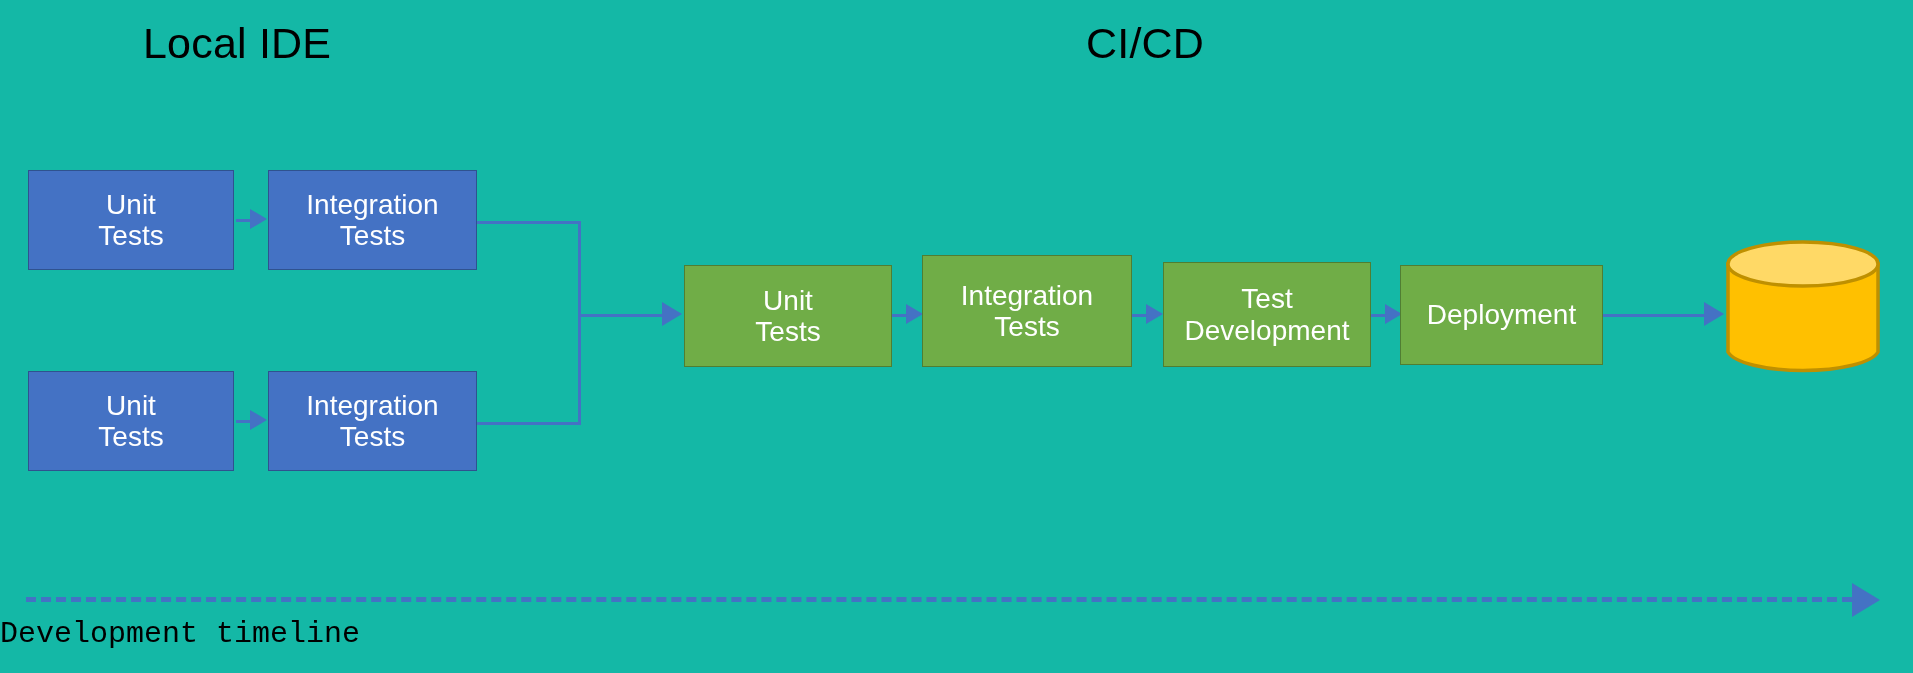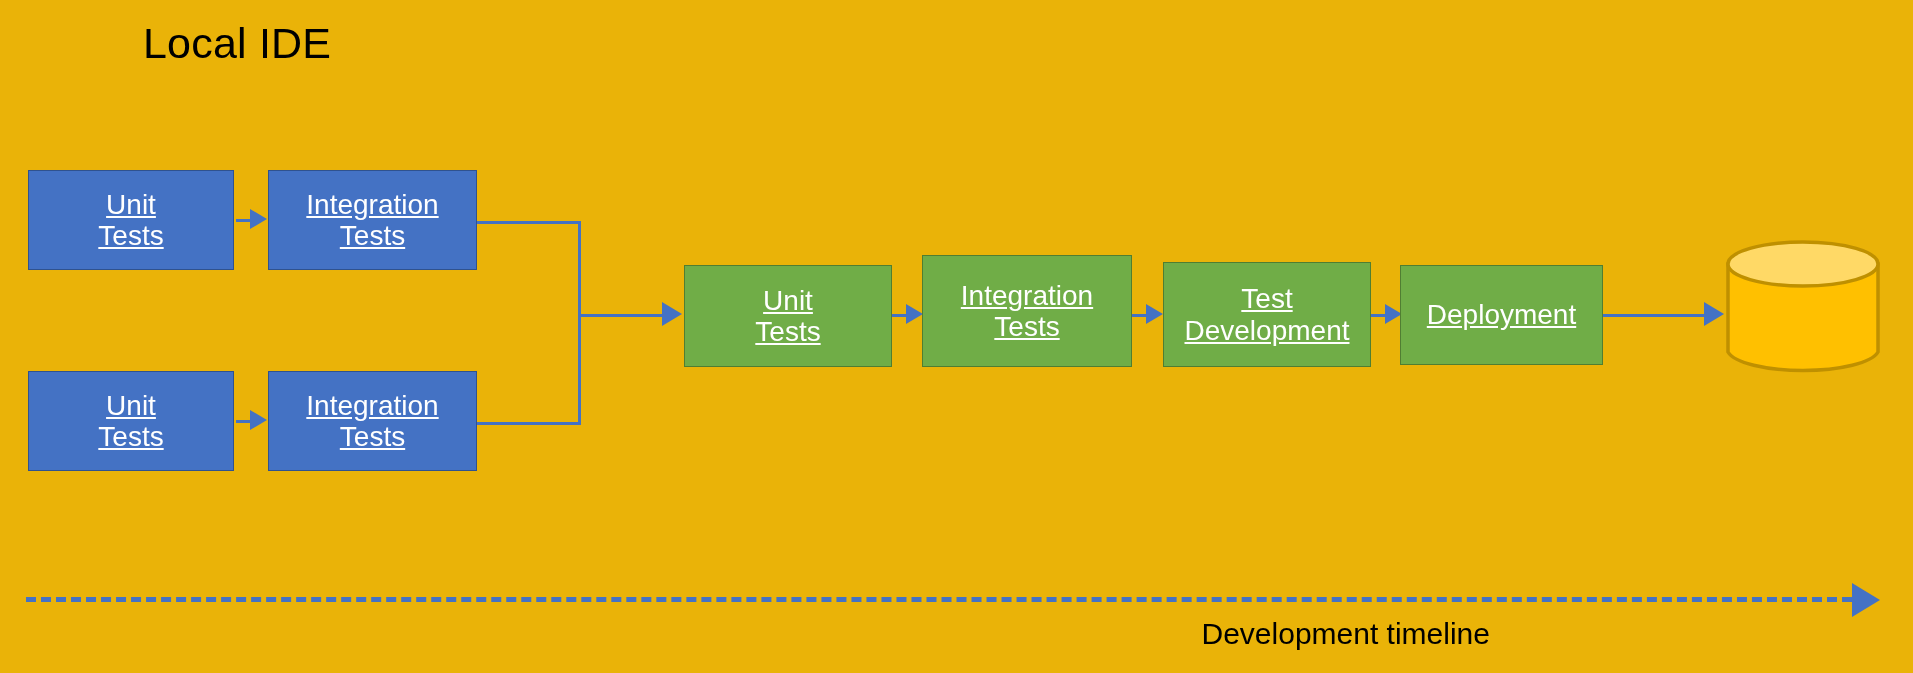--- a/index.html
+++ b/index.html
@@ -8,21 +8,21 @@
     padding: 0;
     background: #ffffff;
   }
   body {
     font-family: "Liberation Sans", sans-serif;
   }
   #canvas {
     position: relative;
     width: 1913px;
     height: 673px;
-    background: #eab308;
+    background: #14b8a6;
     overflow: hidden;
   }
   .title {
     position: absolute;
     color: #000000;
     font-size: 43px;
     font-weight: 400;
     line-height: 1.1;
     white-space: nowrap;
     letter-spacing: 0.2px;
@@ -35,21 +35,20 @@
     box-sizing: border-box;
     display: flex;
     align-items: center;
     justify-content: center;
     text-align: center;
     color: #ffffff;
     font-size: 28px;
     line-height: 1.12;
     padding: 2px 6px;
     white-space: pre-line;
-    text-decoration: underline;
   }
   .node-blue {
     background: #4472c4;
     border: 1.5px solid #2f528f;
   }
   .node-green {
     background: #70ad47;
     border: 1.5px solid #507e32;
   }
 
@@ -144,33 +143,35 @@
     height: 0;
     border-top: 17px solid transparent;
     border-bottom: 17px solid transparent;
     border-left: 28px solid #4472c4;
   }
   #timeline-label {
     position: absolute;
     left: 0;
     top: 617px;
     width: 1490px;
-    text-align: right;
+    text-align: left;
     color: #000000;
     font-size: 30px;
     white-space: nowrap;
+    font-family: Liberation Mono, monospace;
   }
 </style>
 </head>
 <body>
 
 <div id="canvas">
 
   <div class="title" id="title-local-ide">Local IDE</div>
 
+  <div class="title" id="title-cicd">CI/CD</div>
 
   <div class="node node-blue" id="node-unit-tests-local-1">Unit
 Tests</div>
 
   <div class="hline conn" id="arrow-ut-it-1-line"></div>
   <div class="arrowhead-right small conn" id="arrow-ut-it-1-head"></div>
 
   <div class="node node-blue" id="node-integration-tests-local-1">Integration
 Tests</div>
 

